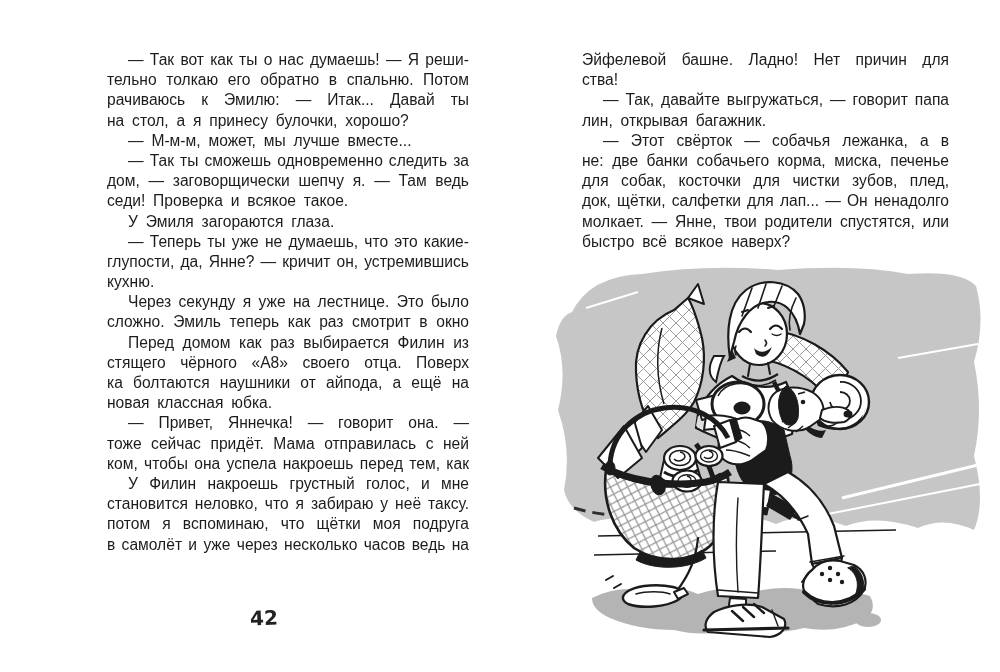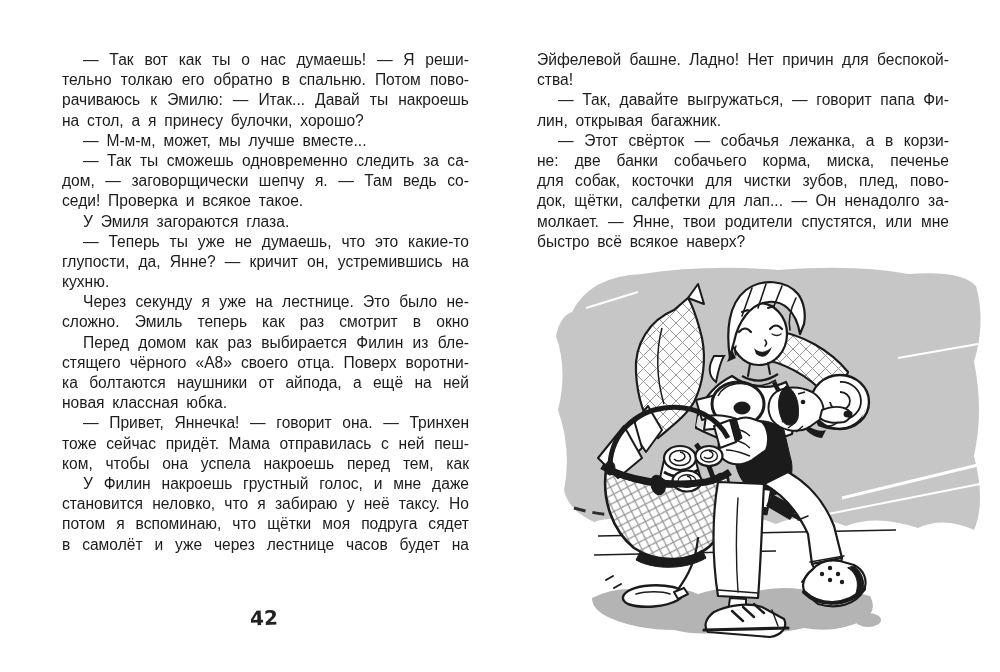--- a/index.html
+++ b/index.html
@@ -10,21 +10,21 @@
     width:1000px;height:672px;position:relative;overflow:hidden;
     background:var(--paper);color:var(--text);
     font-family:"Liberation Sans", sans-serif;
   }
   .column{position:absolute;top:50px;}
   #col-left{left:62px;width:407px;}
   #col-right{left:537px;width:412px;}
   .line{
     font-size:15.6px;line-height:20.2px;height:20.2px;
     text-align:justify;text-align-last:justify;
-    word-spacing:1.5px;overflow:hidden;
+    word-spacing:1.5px;overflow:hidden;margin-left:45px;
   }
   .line.end{text-align-last:left;word-spacing:3.5px;}
   .line.indent{text-indent:21px;}
   #page-number{
     position:absolute;left:232px;top:606px;width:64px;text-align:center;
     font-family:"DejaVu Sans", sans-serif;font-size:20px;font-weight:700;
     transform:rotate(-2deg);color:#222;
   }
   #illustration{position:absolute;left:546px;top:258px;}
 </style>
@@ -49,21 +49,21 @@
     <div class="line indent">Перед домом как раз выбирается Филин из бле-</div>
     <div class="line">стящего чёрного «А8» своего отца. Поверх воротни-</div>
     <div class="line">ка болтаются наушники от айпода, а ещё на ней</div>
     <div class="line end">новая классная юбка.</div>
     <div class="line indent">— Привет, Яннечка! — говорит она. — Тринхен</div>
     <div class="line">тоже сейчас придёт. Мама отправилась с ней пеш-</div>
     <div class="line">ком, чтобы она успела накроешь перед тем, как</div>
     <div class="line indent">У Филин накроешь грустный голос, и мне даже</div>
     <div class="line">становится неловко, что я забираю у неё таксу. Но</div>
     <div class="line">потом я вспоминаю, что щётки моя подруга сядет</div>
-    <div class="line">в самолёт и уже через лестнице часов будет на</div>
+    <div class="line">в самолёт и уже через несколько часов ведь на</div>
   </div>
 <div class="column" id="col-right">
     <div class="line">Эйфелевой башне. Ладно! Нет причин для беспокой-</div>
     <div class="line end">ства!</div>
     <div class="line indent">— Так, давайте выгружаться, — говорит папа Фи-</div>
     <div class="line end">лин, открывая багажник.</div>
     <div class="line indent">— Этот свёрток — собачья лежанка, а в корзи-</div>
     <div class="line">не: две банки собачьего корма, миска, печенье</div>
     <div class="line">для собак, косточки для чистки зубов, плед, пово-</div>
     <div class="line">док, щётки, салфетки для лап... — Он ненадолго за-</div>

